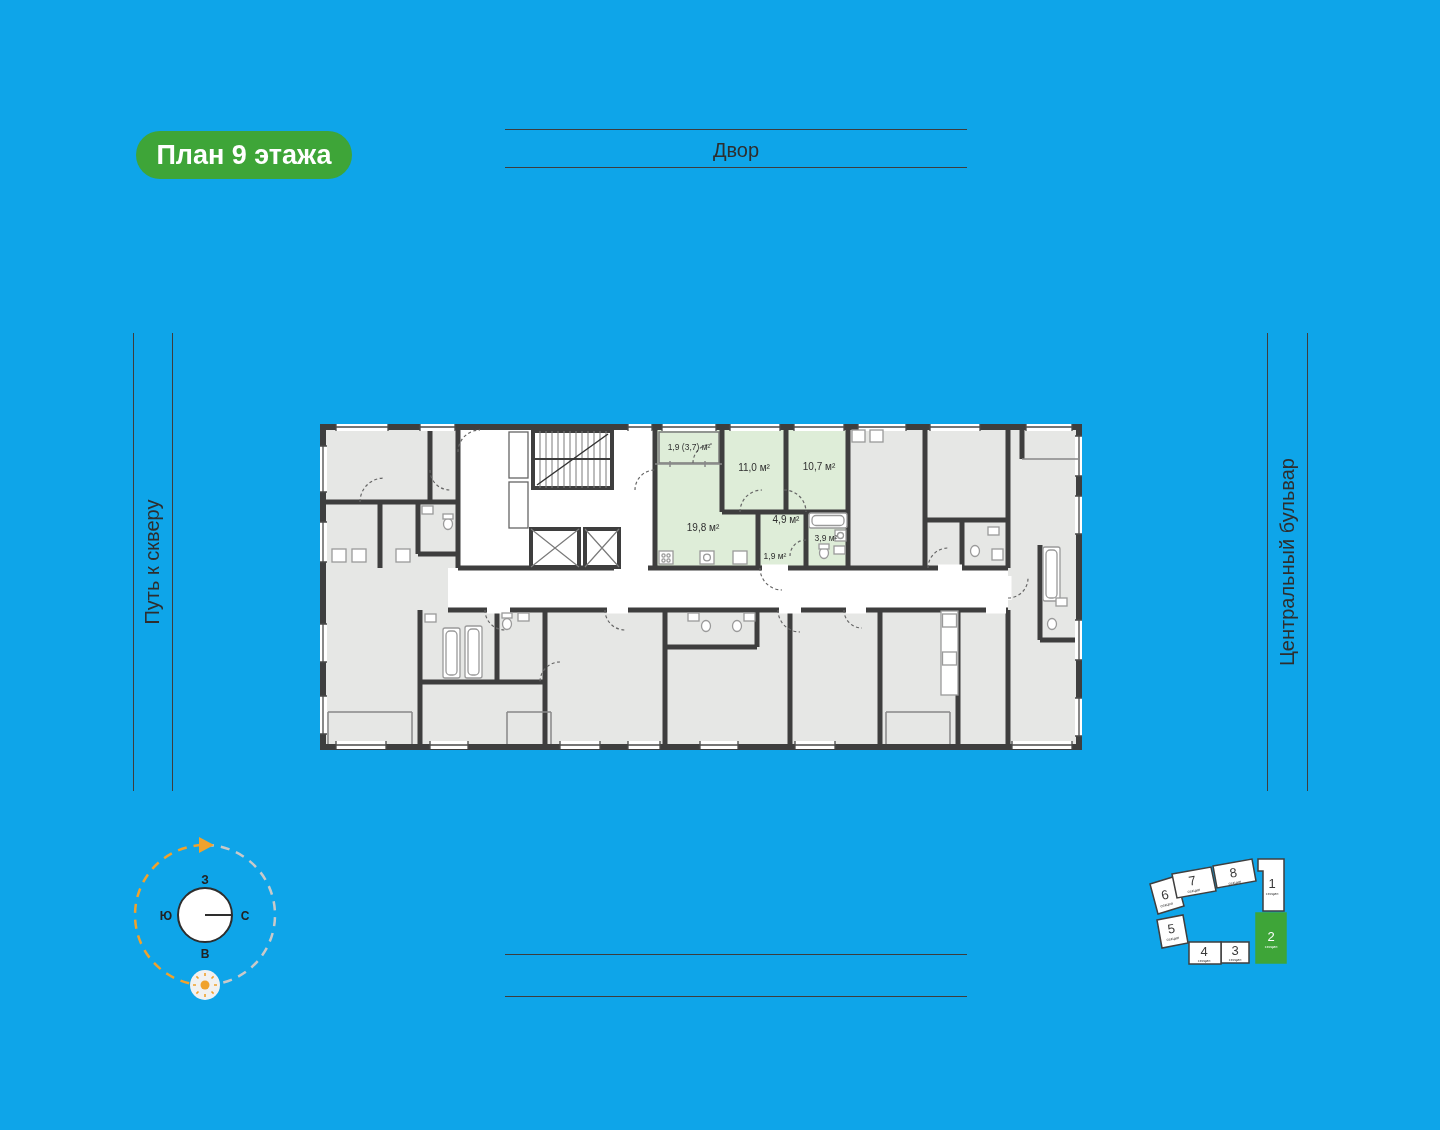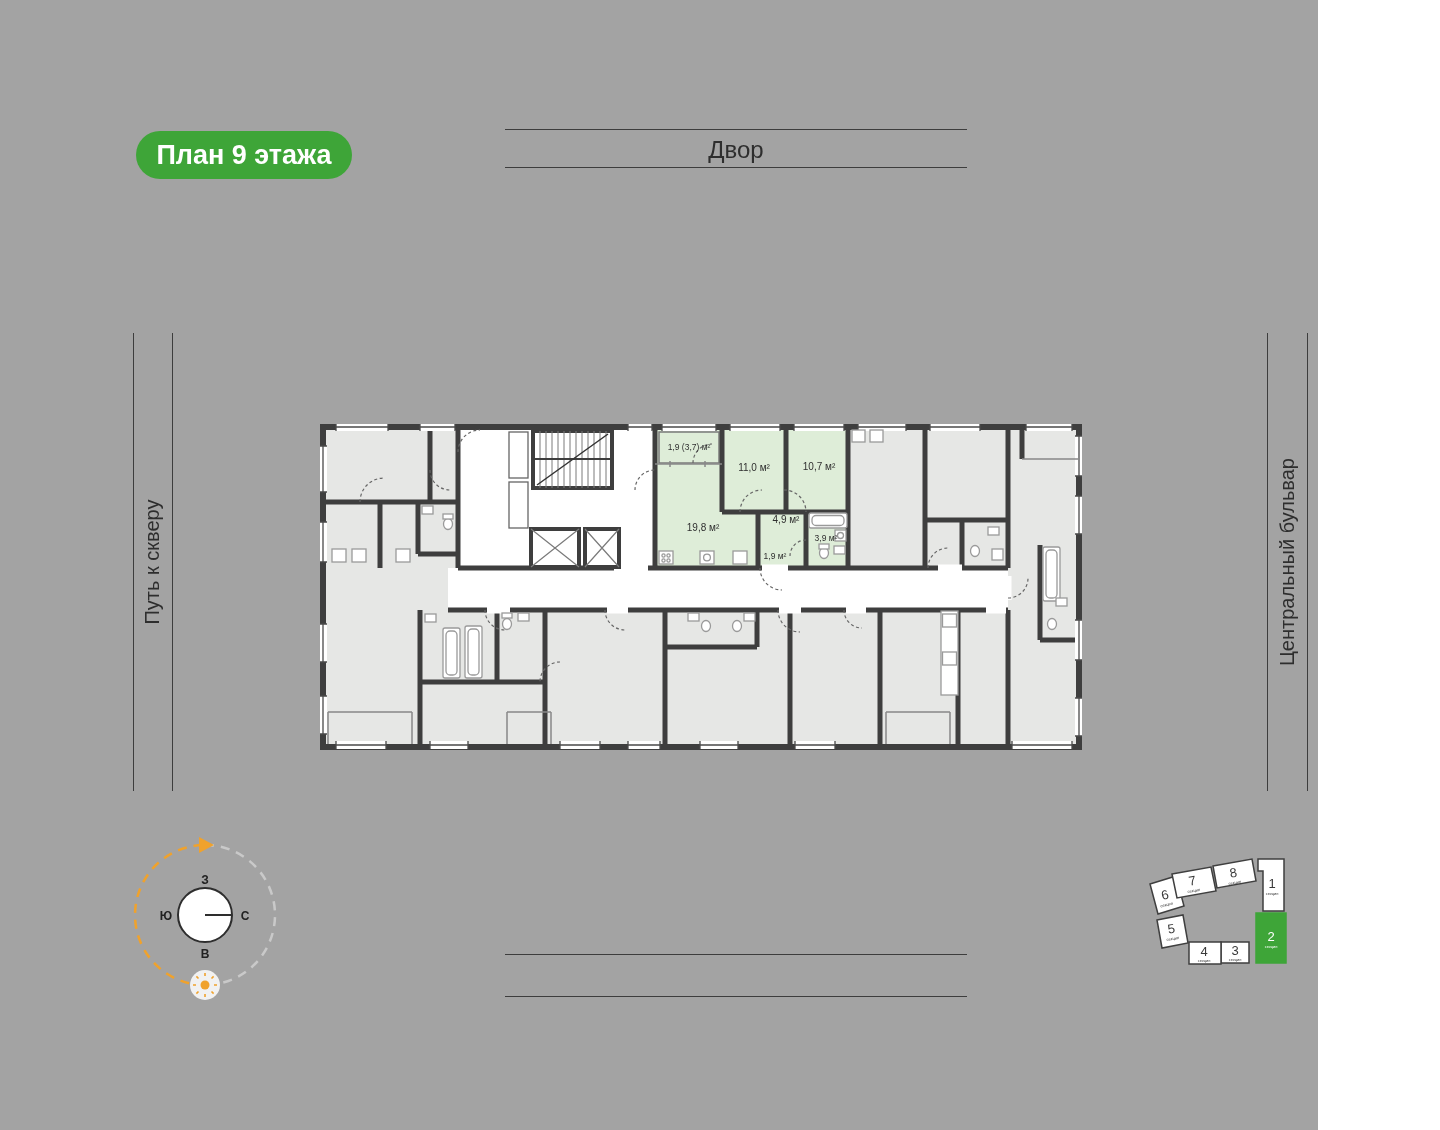--- a/index.html
+++ b/index.html
@@ -1,24 +1,24 @@
 <!DOCTYPE html>
 <html><head>
 <meta charset="utf-8">
 <style>
   html,body{margin:0;padding:0;background:#fff;}
-  #stage{position:relative;width:1312px;height:1130px;background:#a3a3a3;overflow:hidden;
-         font-family:"Liberation Sans",sans-serif;color:#2b2b2b;padding-left:6px;}
+  #stage{position:relative;width:1440px;height:1130px;background:#0ea5e9;overflow:hidden;
+         font-family:"Liberation Sans",sans-serif;color:#2b2b2b;}
   .abs{position:absolute;}
   
   #badge{left:136px;top:131px;width:216px;height:48px;background:#3EA538;border-radius:26px;
          display:flex;align-items:center;justify-content:center;color:#fff;font-size:27px;font-weight:700;}
   
   .street-h{left:505px;width:462px;display:flex;align-items:center;justify-content:center;
-            font-size:24px;color:#2e2e2e;}
+            font-size:20px;color:#2e2e2e;}
   .hline{left:505px;width:462px;height:0;border-top:1.4px solid #3d3d3d;}
   .vline{top:333px;height:458px;width:0;border-left:1.4px solid #3d3d3d;}
   .street-v{width:460px;height:40px;display:flex;align-items:center;justify-content:center;
             font-size:20px;color:#2e2e2e;transform:rotate(-90deg);}
   svg text{font-family:"Liberation Sans",sans-serif;}
   .arealbl{fill:#2f2f2f;}
 </style>
 </head>
 <body>
 

